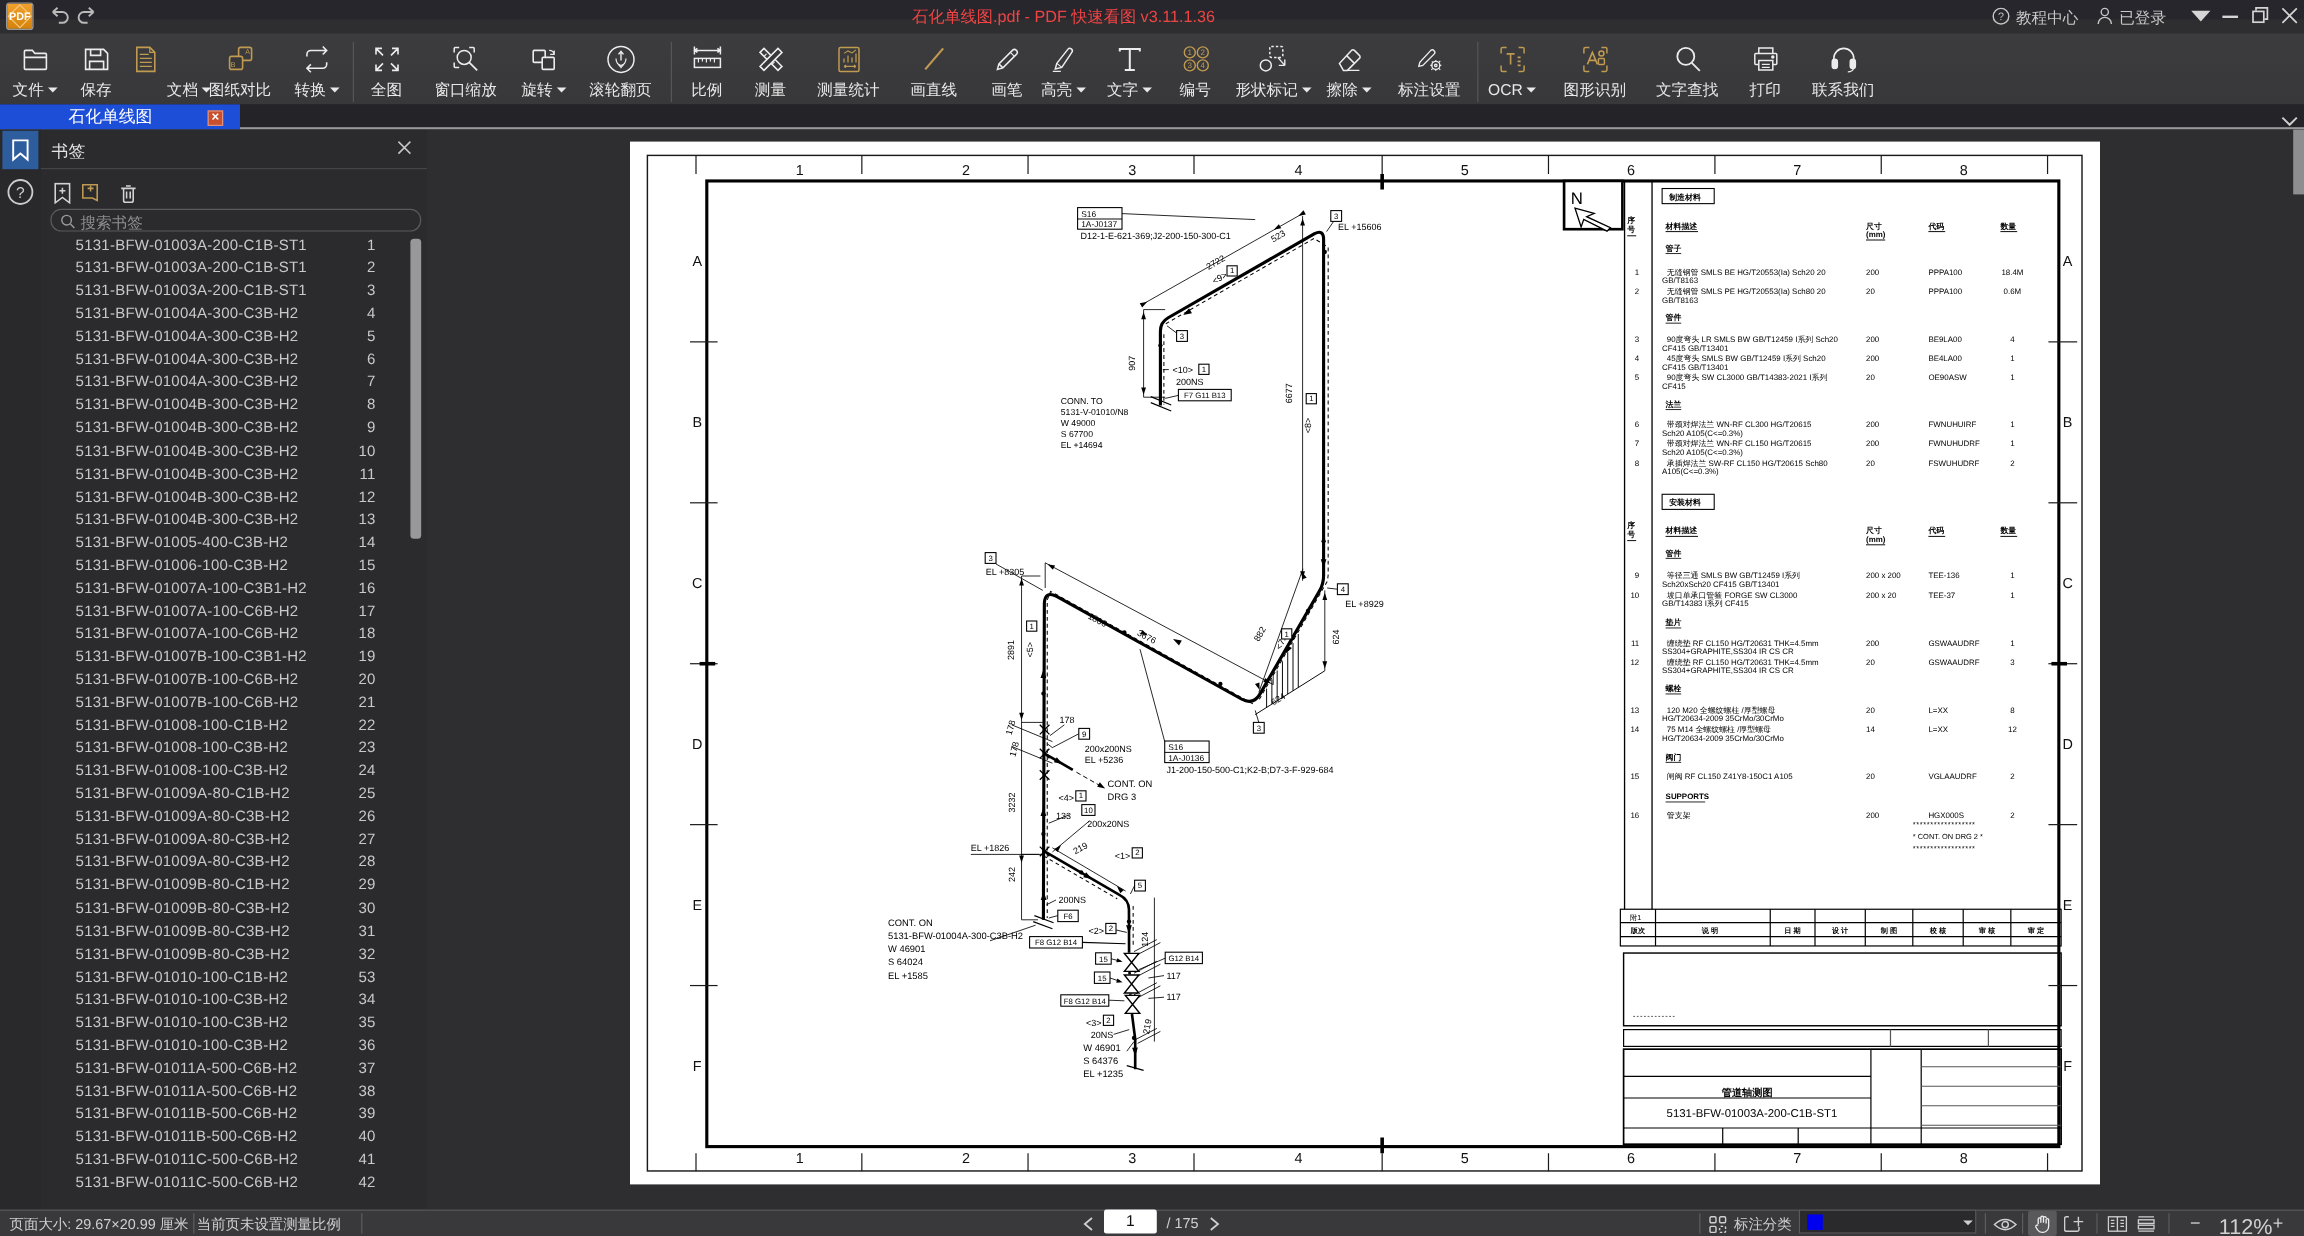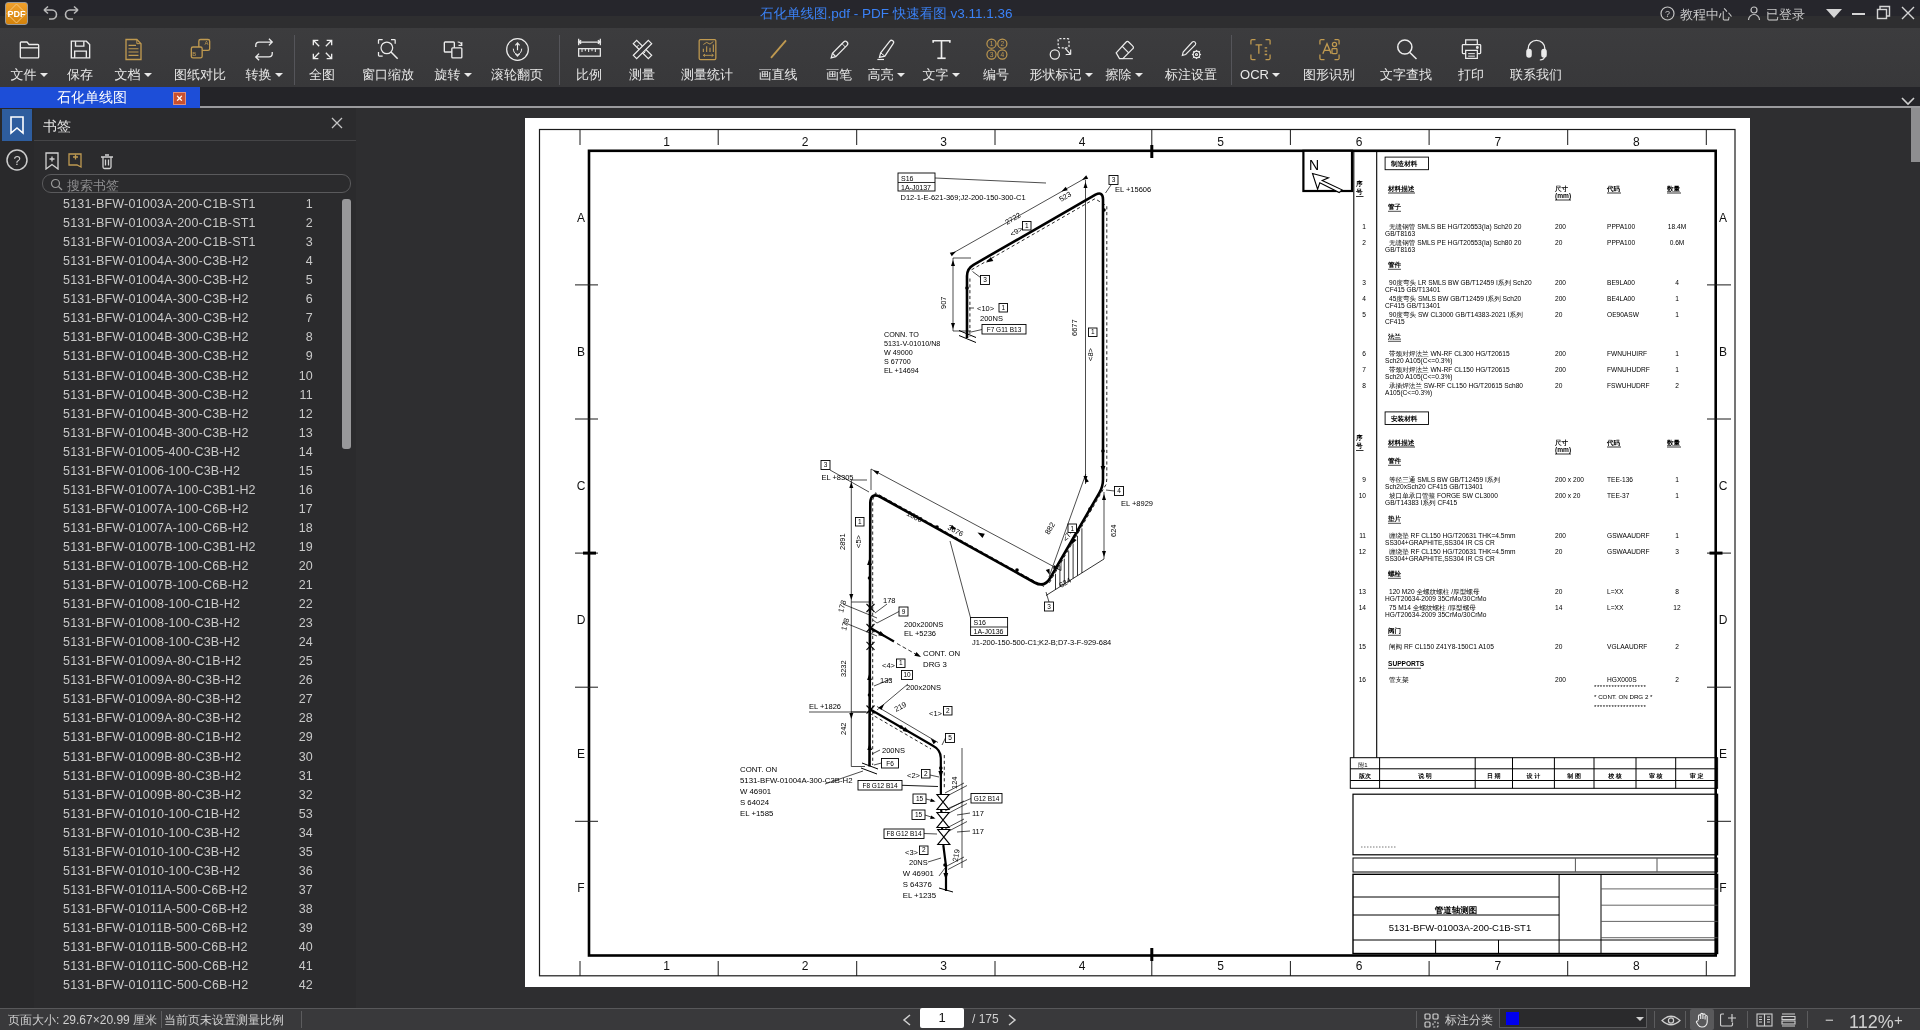--- a/index.html
+++ b/index.html
@@ -34,21 +34,21 @@
     </svg>
 
 <svg class="abs" style="left:40px;top:5px;" width="18" height="17" viewBox="0 0 18 17">
       <path d="M4 5 L8 1.5 M4 5 L8 8.5 M4 5 h8 a4.5 4.5 0 0 1 0 9 h-3" fill="none" stroke="#b9b9b9" stroke-width="1.6"></path>
     </svg>
 
 <svg class="abs" style="left:64px;top:5px;" width="18" height="17" viewBox="0 0 18 17">
       <path d="M14 5 L10 1.5 M14 5 L10 8.5 M14 5 h-8 a4.5 4.5 0 0 0 0 9 h3" fill="none" stroke="#b9b9b9" stroke-width="1.6"></path>
     </svg>
 
-<div class="abs" style="left:760px;top:5px;width:400px;color:#3b82f6;font-size:13.5px;">石化单线图.pdf - PDF 快速看图 v3.11.1.36</div>
+<div class="abs" style="left:760px;top:5px;width:400px;color:#ef4444;font-size:13.5px;">石化单线图.pdf - PDF 快速看图 v3.11.1.36</div>
 
 <svg class="abs" style="left:1660px;top:6px;" width="15" height="15" viewBox="0 0 15 15">
       <circle cx="7.5" cy="7.5" r="6.5" fill="none" stroke="#c3c3c3" stroke-width="1.2"></circle>
       <text x="7.5" y="11" font-size="9" fill="#c3c3c3" text-anchor="middle">?</text>
     </svg>
 <div class="abs" style="left:1680px;top:6px;color:#c9c9c9;font-size:13px;">教程中心</div>
 
 <svg class="abs" style="left:1746px;top:5px;" width="16" height="16" viewBox="0 0 16 16">
       <circle cx="8" cy="5" r="3" fill="none" stroke="#c3c3c3" stroke-width="1.2"></circle>
       <path d="M2.5 15 a5.5 5.5 0 0 1 11 0" fill="none" stroke="#c3c3c3" stroke-width="1.2"></path>
@@ -87,21 +87,21 @@
       <svg width="25" height="25" viewBox="0 0 30 30">
         <g fill="none" stroke="#ececec" stroke-width="1.6">
           <path d="M4 5 h18 l4 4 v16 H4 z"></path>
           <path d="M9 5 v6 h10 v-6"></path>
           <path d="M8 25 v-8 h14 v8"></path>
         </g>
       </svg>
       <div class="lbl">保存</div>
     </div>
 
-<div class="ticon" style="left:78px;width:110px;">
+<div class="ticon" style="left:66px;width:110px;text-align:right;">
       <svg width="25" height="25" viewBox="0 0 30 30">
         <g fill="none" stroke="#c09a50" stroke-width="1.6">
           <path d="M6 3 h13 l5 5 v19 H6 z"></path>
           <path d="M19 3 v5 h5" stroke-width="1.2"></path>
           <path d="M9 10 h9 M9 14 h12 M9 18 h12 M9 22 h12" stroke-width="1.3"></path>
         </g>
       </svg>
       <div class="lbl">文档<span class="dn"></span></div>
     </div>
 

